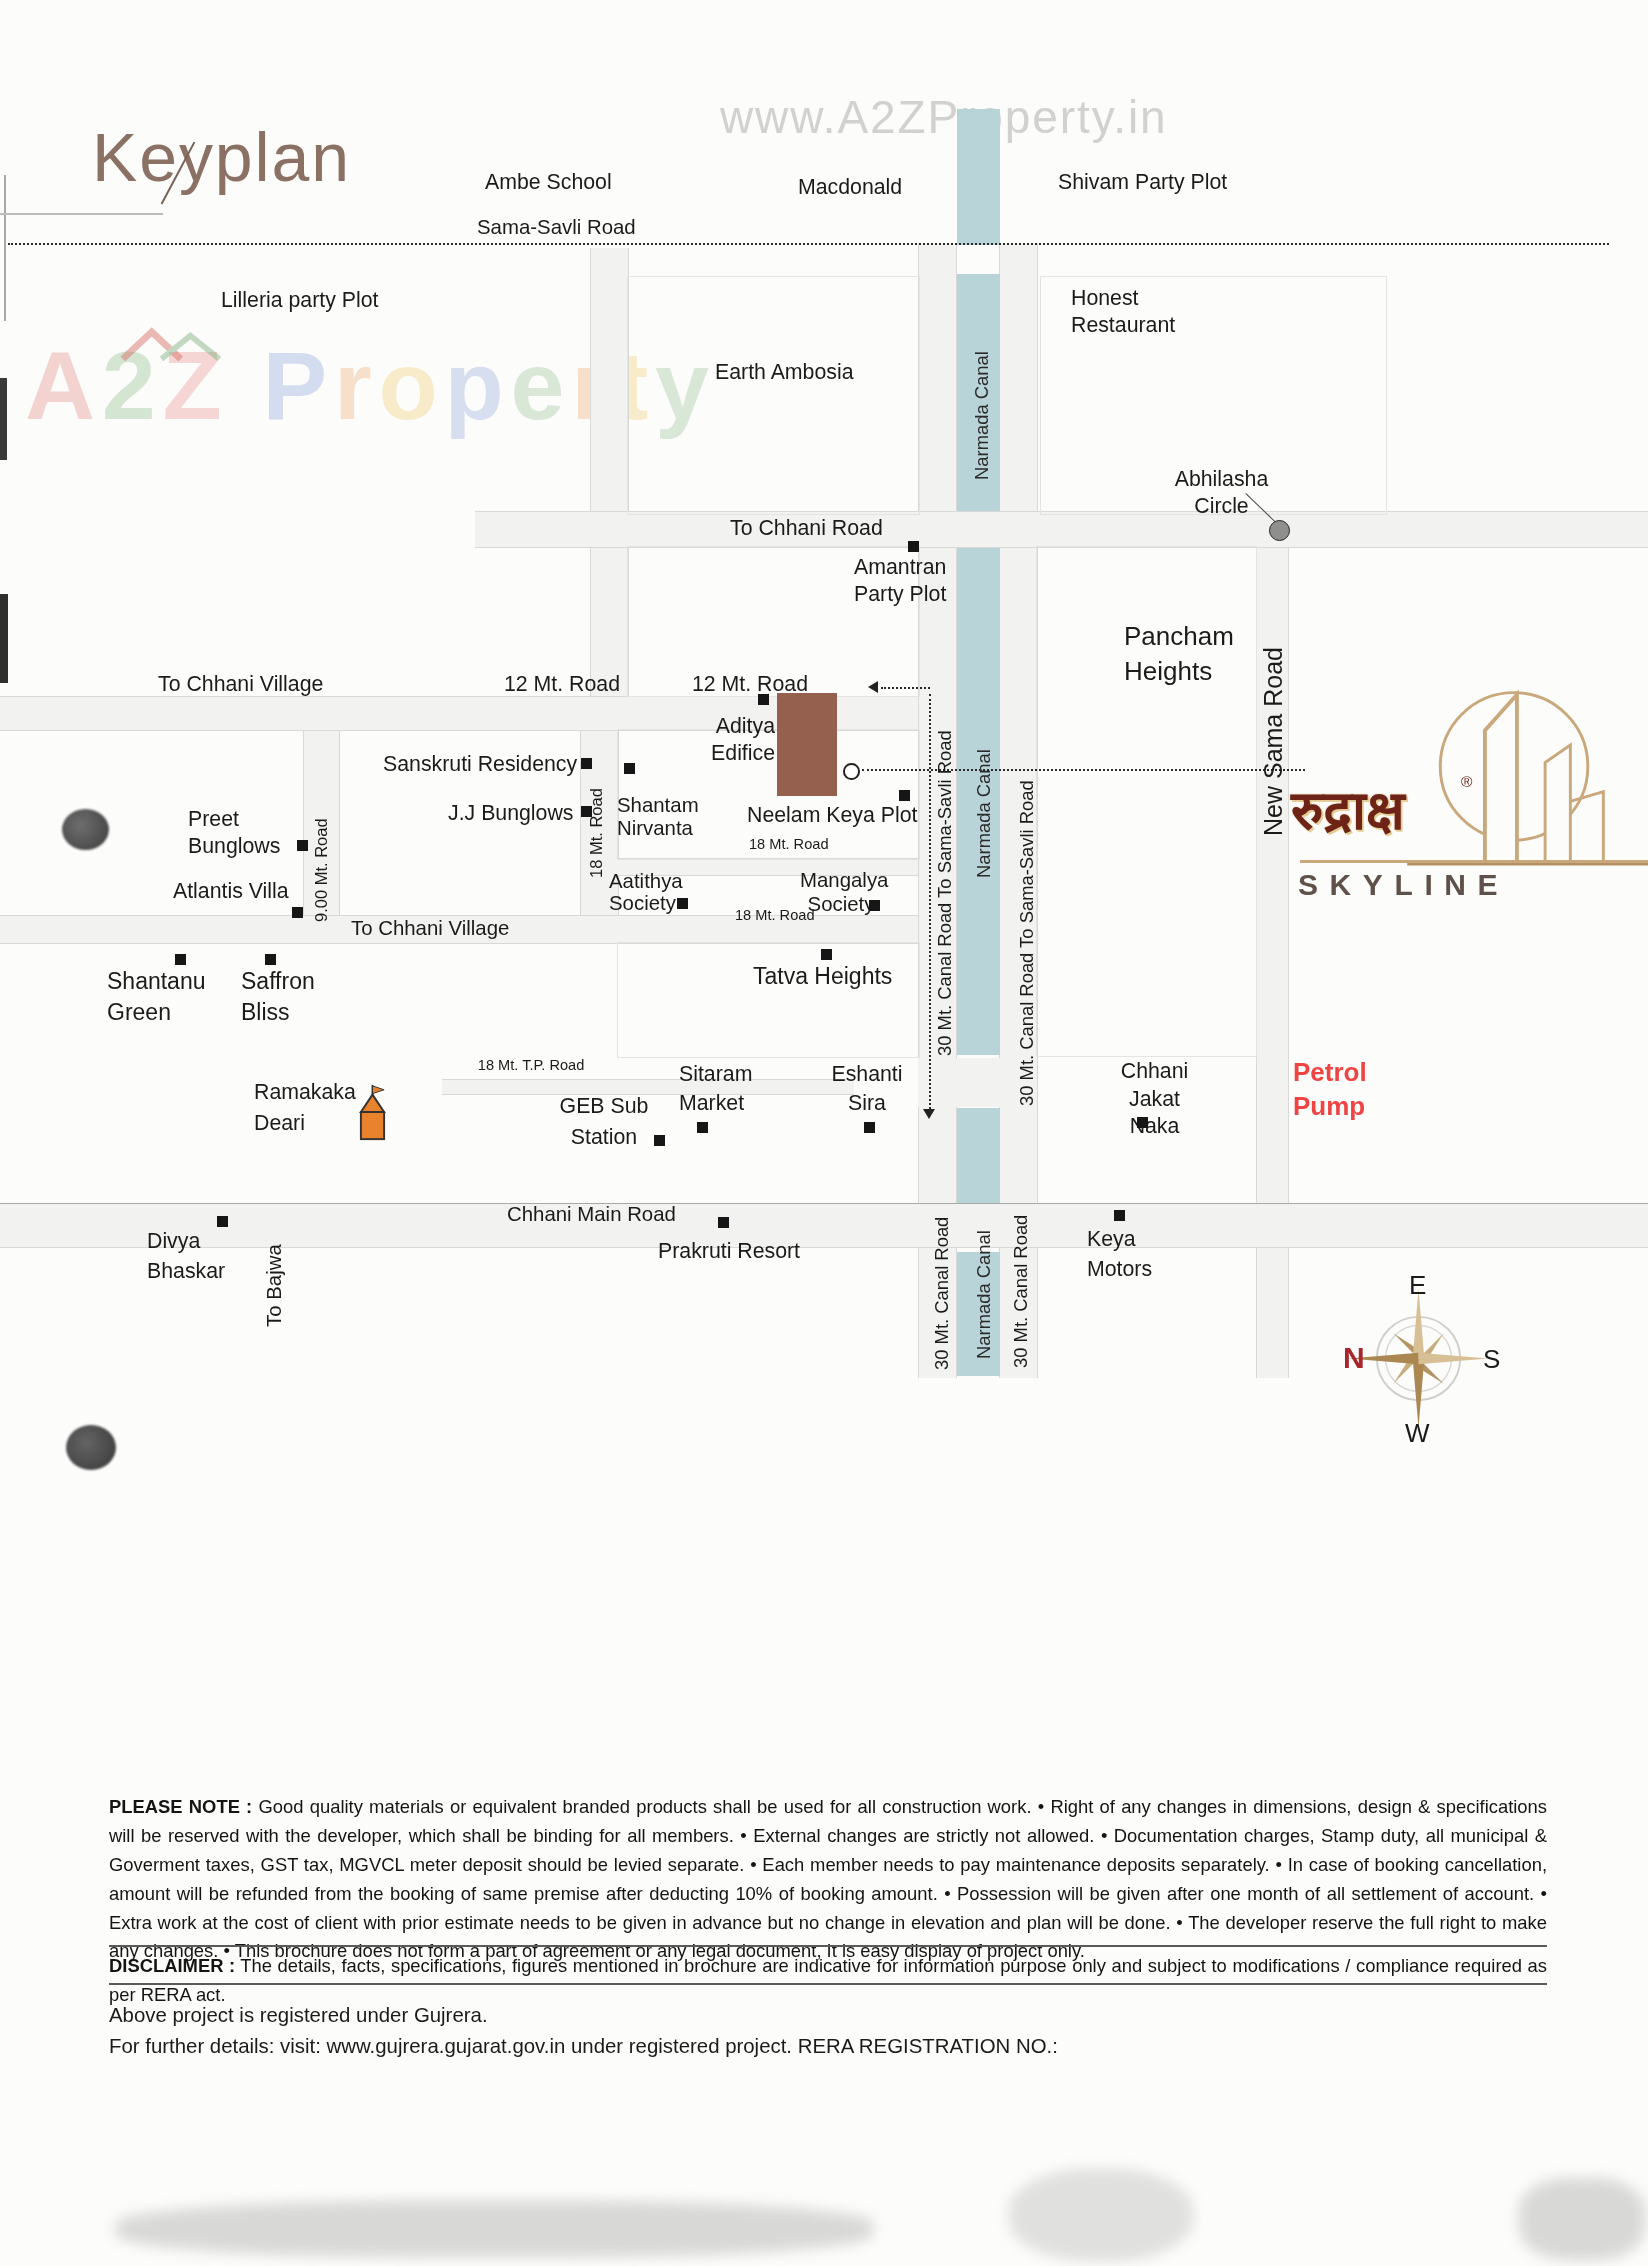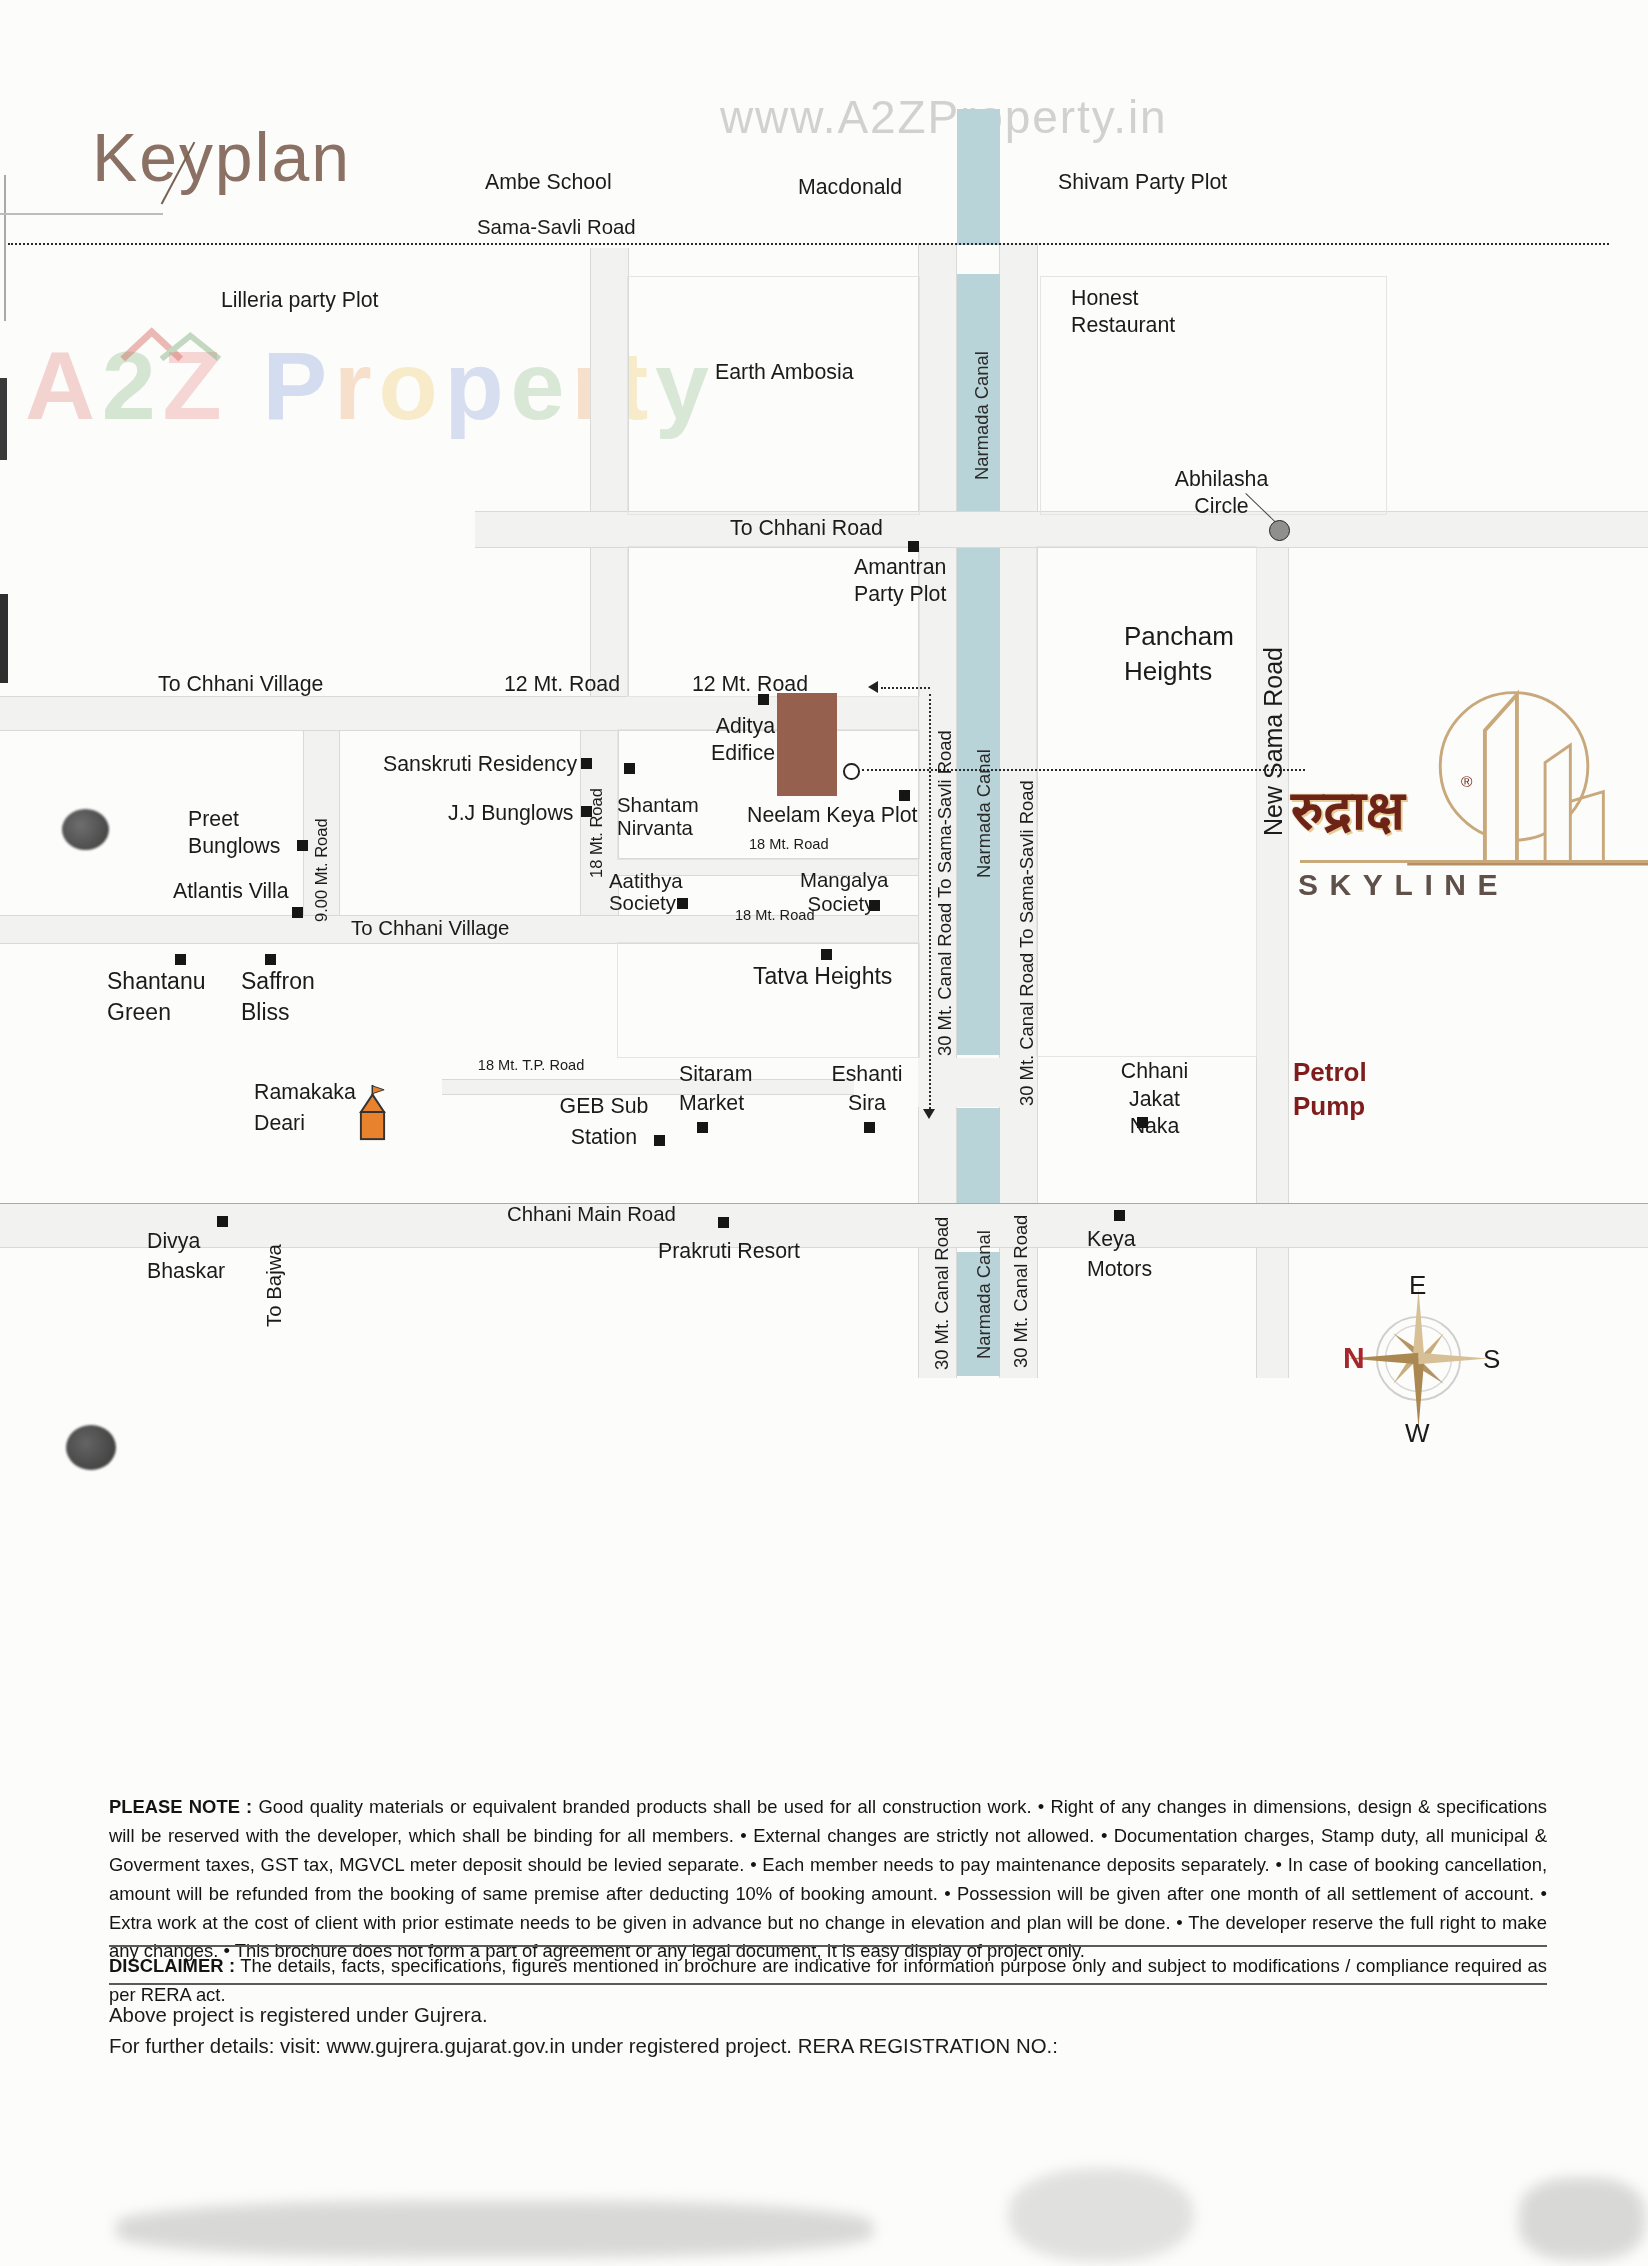--- a/index.html
+++ b/index.html
@@ -162,21 +162,21 @@
     <div class="mk" style="left:654px;top:1135px;"></div>
     <div class="lbl" style="left:679px;top:1060px;line-height:1.35;">Sitaram
 Market</div>
     <div class="mk" style="left:697px;top:1122px;"></div>
     <div class="lbl" style="left:830px;top:1060px;line-height:1.35;text-align:center;width:74px;">Eshanti
 Sira</div>
     <div class="mk" style="left:864px;top:1122px;"></div>
     <div class="lbl" style="left:1104px;top:1058px;text-align:center;width:101px;line-height:1.3;">Chhani
 Jakat Naka</div>
     <div class="mk" style="left:1137px;top:1117px;"></div>
-    <div class="lbl" style="left:1293px;top:1056px;font-size:26px;font-weight:600;line-height:1.3;color:#7f1d1d;">Petrol
+    <div class="lbl" style="left:1293px;top:1056px;font-size:26px;font-weight:600;line-height:1.3;color:#ef4444;">Petrol
 Pump</div>
 
     <div class="lbl" style="left:507px;top:1202px;font-size:20.4px;">Chhani Main Road</div>
     <div class="mk" style="left:217px;top:1216px;"></div>
     <div class="lbl" style="left:147px;top:1227px;line-height:1.4;">Divya
 Bhaskar</div>
     <div class="mk" style="left:718px;top:1217px;"></div>
     <div class="lbl" style="left:658px;top:1238px;">Prakruti Resort</div>
     <div class="mk" style="left:1114px;top:1210px;"></div>
     <div class="lbl" style="left:1087px;top:1225px;line-height:1.4;">Keya

